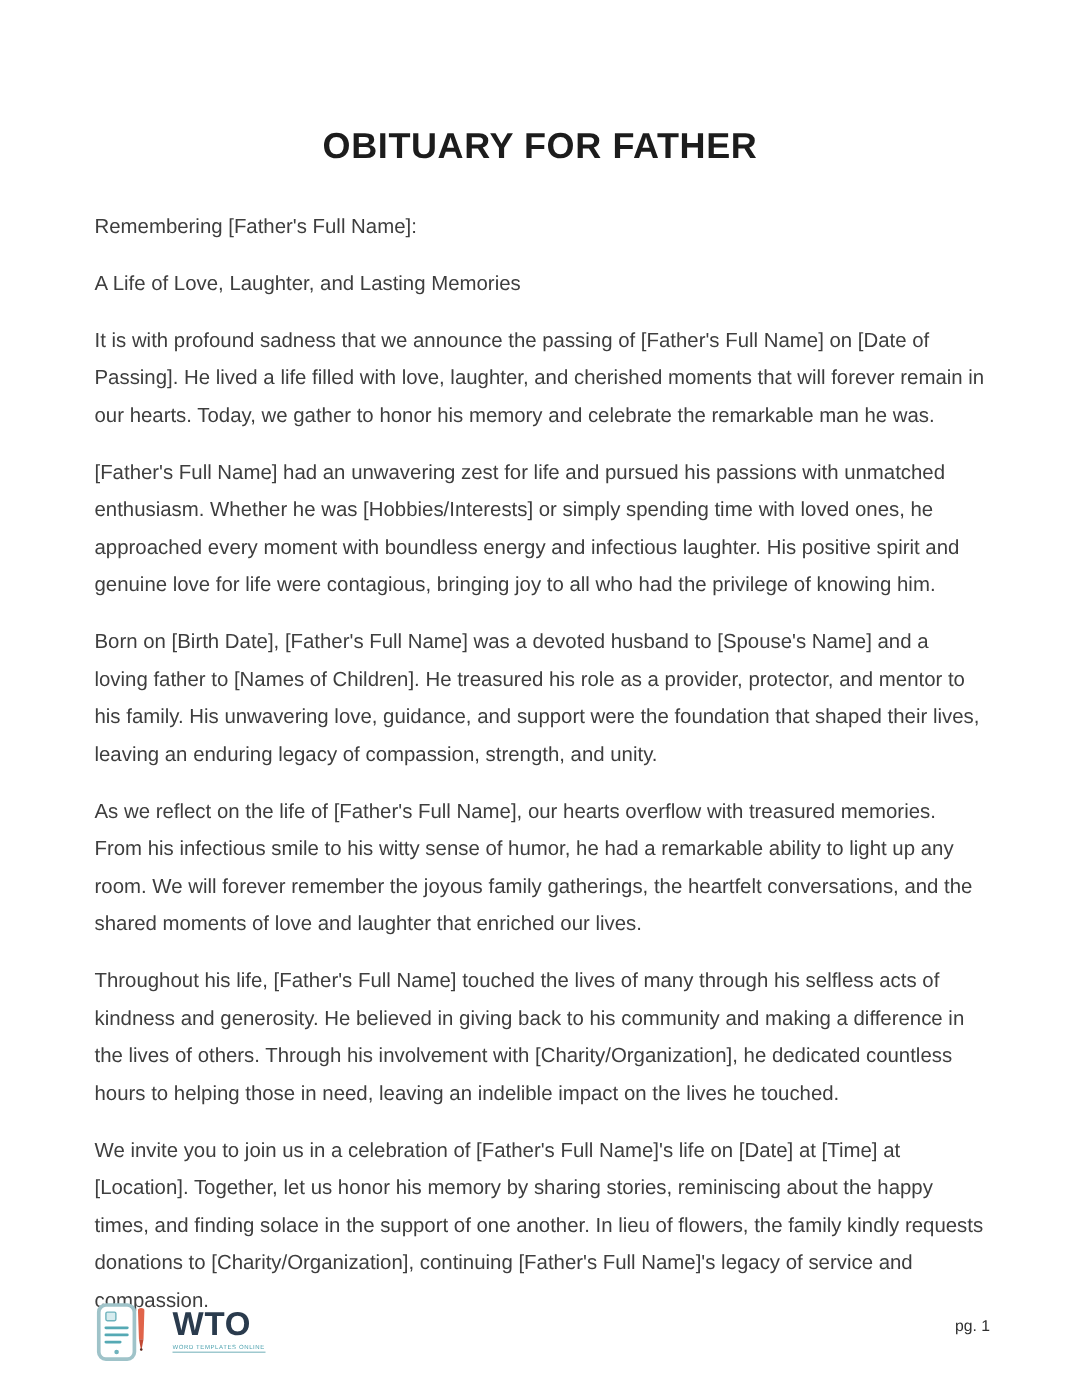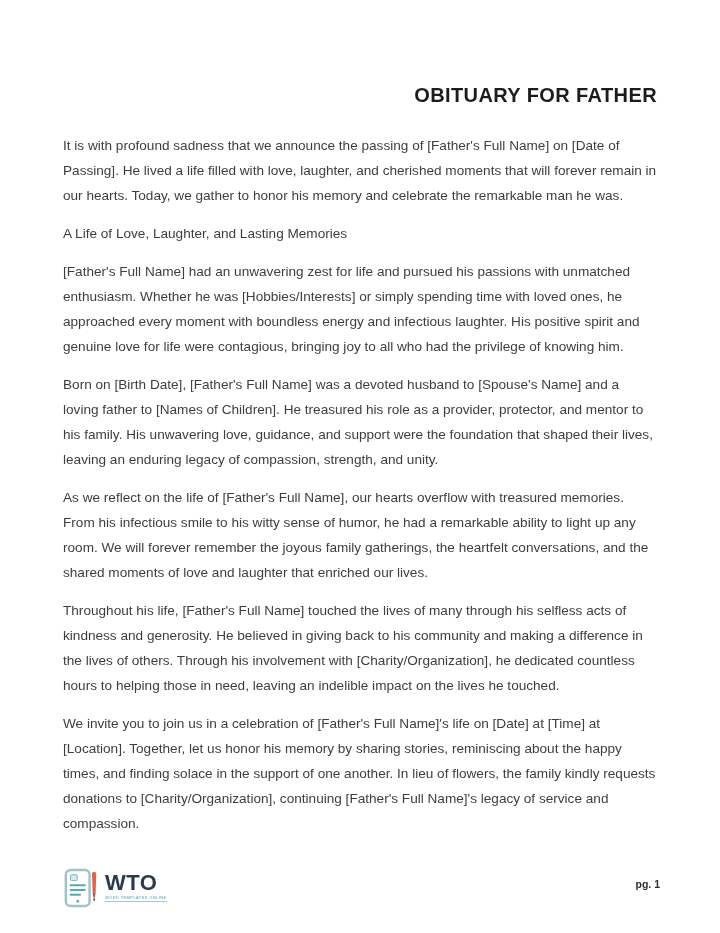--- a/index.html
+++ b/index.html
@@ -13,22 +13,22 @@
     position: relative;
     width: 720px;
     height: 933px;
     background: #ffffff;
     padding: 0 63px;
     overflow: hidden;
   }
   .doc-title {
     margin-top: 84px;
     margin-bottom: 26px;
-    text-align: right;
-    font-size: 20px;
+    text-align: center;
+    font-size: 24px;
     font-weight: 700;
     letter-spacing: 0.4px;
     color: #1c1c1c;
   }
   .doc-body p {
     font-size: 13.6px;
     line-height: 25px;
     color: #3e3e3e;
     margin-bottom: 13px;
   }
@@ -37,21 +37,21 @@
     left: 63px;
     right: 60px;
     top: 866px;
     display: flex;
     justify-content: space-between;
     align-items: flex-start;
   }
   .brand {
     display: flex;
     align-items: flex-start;
-    gap: 4px;
+    gap: 14px;
   }
   .brand-icon { width: 38px; height: 46px; display: block; }
   .brand-textcol { display: flex; flex-direction: column; margin-top: 6px; }
   .brand-acronym {
     font-size: 22px;
     font-weight: 700;
     color: #2a3b4d;
     letter-spacing: 0.5px;
     line-height: 22px;
   }
@@ -62,34 +62,35 @@
     border-bottom: 1px solid #9fc9cf;
     padding-bottom: 1px;
     margin-top: 1px;
     white-space: nowrap;
     overflow: hidden;
     max-width: 62px;
   }
   .page-label {
     margin-top: 12px;
     font-size: 10.5px;
-    font-weight: 700;
+    font-weight: 400;
     color: #2e2e2e;
   }
 </style>
 </head>
 <body>
 
 <div class="page">
 
   <h1 class="doc-title">OBITUARY FOR FATHER</h1>
 
   <div class="doc-body">
+    <p>Remembering [Father's Full Name]:</p>
+    <p>A Life of Love, Laughter, and Lasting Memories</p>
     <p>It is with profound sadness that we announce the passing of [Father's Full Name] on [Date of Passing]. He lived a life filled with love, laughter, and cherished moments that will forever remain in our hearts. Today, we gather to honor his memory and celebrate the remarkable man he was.</p>
-    <p>A Life of Love, Laughter, and Lasting Memories</p>
     <p>[Father's Full Name] had an unwavering zest for life and pursued his passions with unmatched enthusiasm. Whether he was [Hobbies/Interests] or simply spending time with loved ones, he approached every moment with boundless energy and infectious laughter. His positive spirit and genuine love for life were contagious, bringing joy to all who had the privilege of knowing him.</p>
     <p>Born on [Birth Date], [Father's Full Name] was a devoted husband to [Spouse's Name] and a loving father to [Names of Children]. He treasured his role as a provider, protector, and mentor to his family. His unwavering love, guidance, and support were the foundation that shaped their lives, leaving an enduring legacy of compassion, strength, and unity.</p>
     <p>As we reflect on the life of [Father's Full Name], our hearts overflow with treasured memories. From his infectious smile to his witty sense of humor, he had a remarkable ability to light up any room. We will forever remember the joyous family gatherings, the heartfelt conversations, and the shared moments of love and laughter that enriched our lives.</p>
     <p>Throughout his life, [Father's Full Name] touched the lives of many through his selfless acts of kindness and generosity. He believed in giving back to his community and making a difference in the lives of others. Through his involvement with [Charity/Organization], he dedicated countless hours to helping those in need, leaving an indelible impact on the lives he touched.</p>
     <p>We invite you to join us in a celebration of [Father's Full Name]'s life on [Date] at [Time] at [Location]. Together, let us honor his memory by sharing stories, reminiscing about the happy times, and finding solace in the support of one another. In lieu of flowers, the family kindly requests donations to [Charity/Organization], continuing [Father's Full Name]'s legacy of service and compassion.</p>
   </div>
 
   <div class="footer">
     <div class="brand">
       <svg class="brand-icon" viewBox="0 0 40 48" xmlns="http://www.w3.org/2000/svg">

